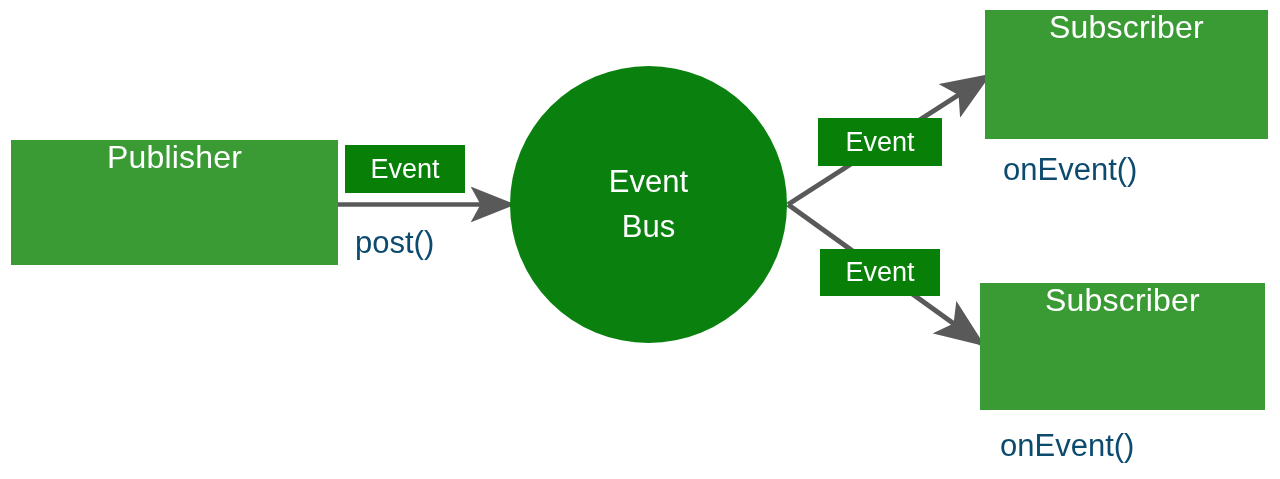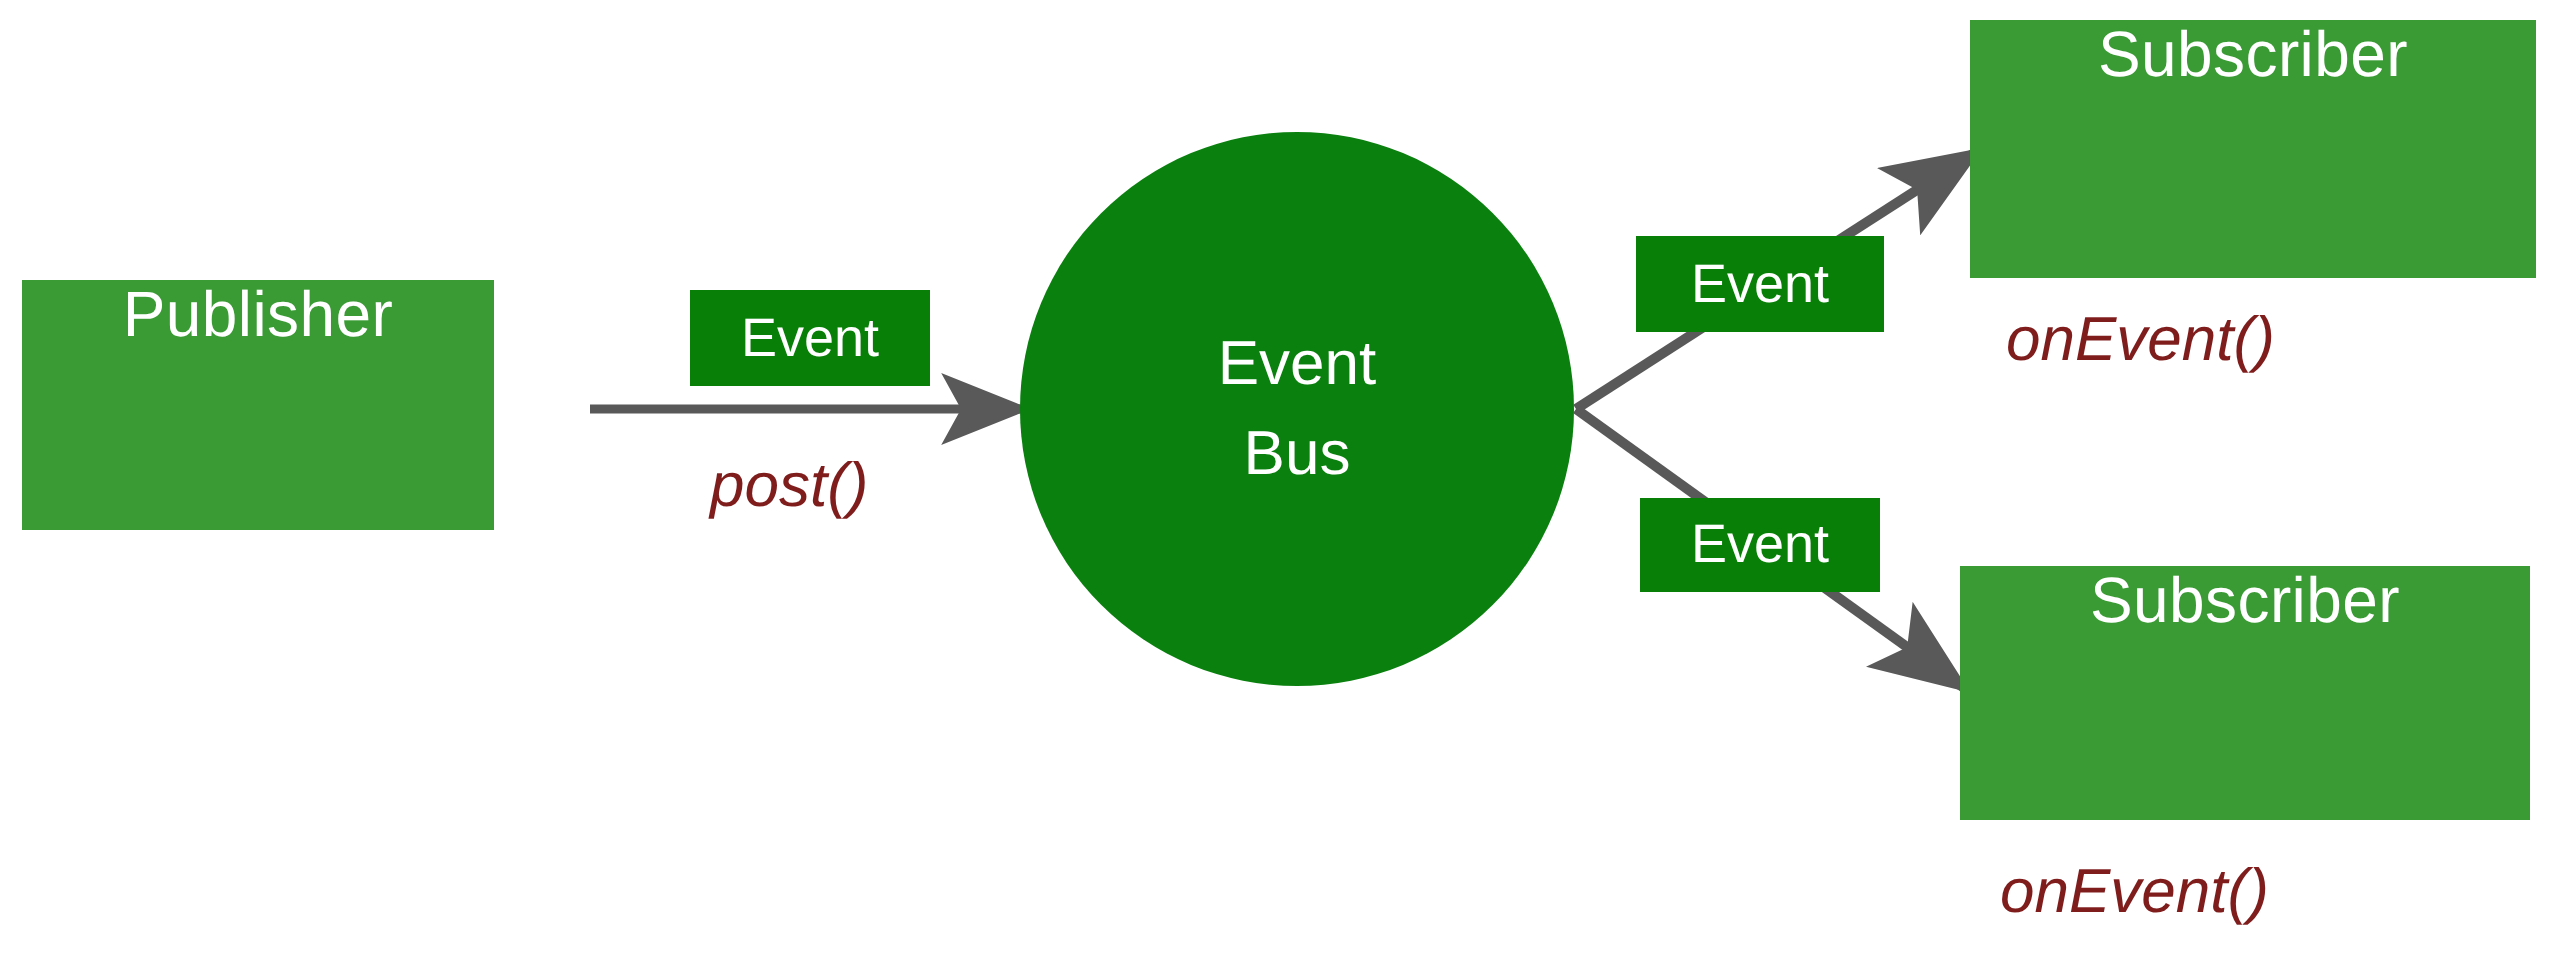--- a/index.html
+++ b/index.html
@@ -63,25 +63,24 @@
     box-sizing: border-box;
   }
   .event-chip .chip-label {
     color: #ffffff;
     font-size: 27px;
     line-height: 1;
     white-space: nowrap;
   }
   .plain-text {
     position: absolute;
-    color: #7f1d1d;
+    color: #0c4a6e;
     font-size: 31px;
     line-height: 1;
     white-space: nowrap;
-    font-style: italic;
   }
 </style>
 </head>
 <body>
 
 <div id="canvas">
 
   <svg id="edges" viewBox="0 0 1280 479" width="1280" height="479" xmlns="http://www.w3.org/2000/svg">
     <defs>
       <marker id="arrowhead" markerWidth="10" markerHeight="8" refX="9.2" refY="4" orient="auto" markerUnits="strokeWidth">
@@ -89,21 +88,21 @@
       </marker>
     </defs>
 
     <line x1="295" y1="204.5" x2="512" y2="204.5" stroke="#595959" stroke-width="4.5" marker-end="url(#arrowhead)"></line>
 
     <line x1="788" y1="204.5" x2="988" y2="76" stroke="#595959" stroke-width="5" marker-end="url(#arrowhead)"></line>
 
     <line x1="788" y1="204.5" x2="982" y2="344" stroke="#595959" stroke-width="5" marker-end="url(#arrowhead)"></line>
   </svg>
 
-  <div class="node-box" style="left:11px; top:140px; width:236px; height:125px;">
+  <div class="node-box" style="left:11px; top:140px; width:327px; height:125px;">
     <span class="node-label">Publisher</span>
   </div>
 
   <div class="event-chip" style="left:345px; top:145px; width:120px; height:48px;">
     <span class="chip-label">Event</span>
   </div>
 
   <div class="plain-text" style="left:355px; top:227px;">post()</div>
 
   <div class="bus-circle" style="left:510px; top:66px; width:277px; height:277px;">

